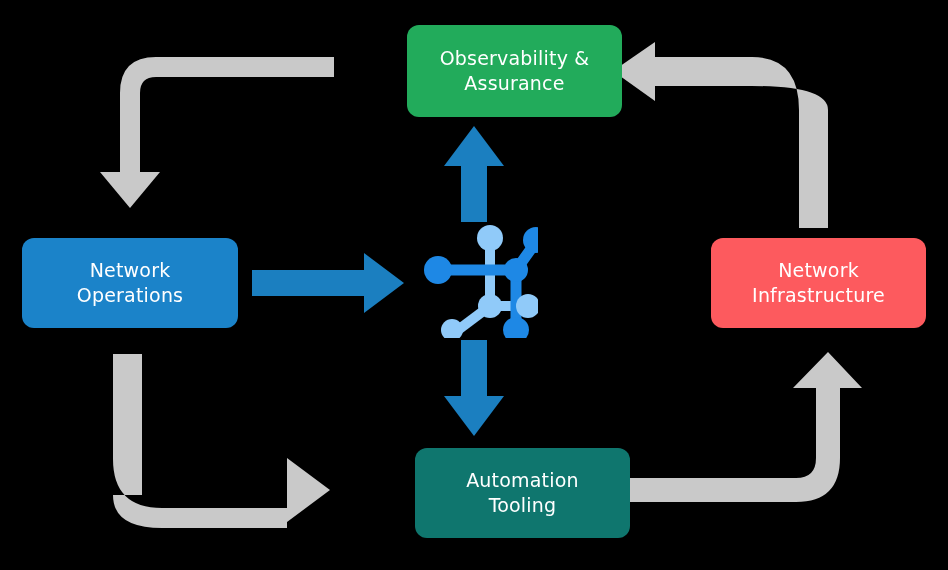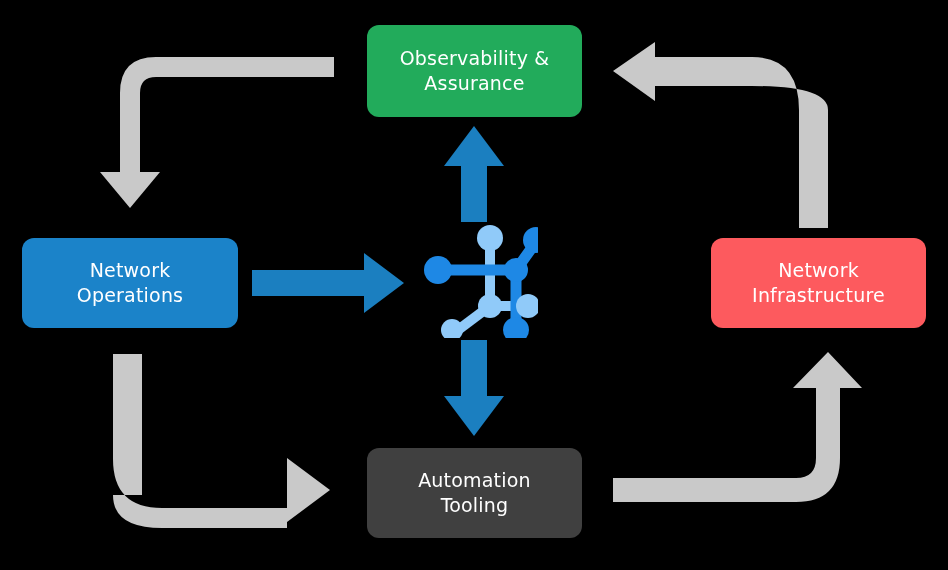--- a/index.html
+++ b/index.html
@@ -172,33 +172,33 @@
     </g>
 
     <g fill="#1e88e5">
       <circle cx="20" cy="52" r="14"></circle>
       <circle cx="98" cy="52" r="12"></circle>
       <circle cx="118" cy="22" r="13"></circle>
       <circle cx="98" cy="112" r="13"></circle>
     </g>
   </svg>
 
-  <div class="node-box" id="box-observability" style="background: rgb(34, 171, 91);">
+  <div class="node-box" id="box-observability" style="background: rgb(34, 171, 91); margin-left: 40px;">
     <span>Observability &amp;
 Assurance</span>
   </div>
 
   <div class="node-box" id="box-network-operations" style="background: rgb(27, 131, 201);">
     <span>Network
 Operations</span>
   </div>
 
   <div class="node-box" id="box-network-infrastructure" style="background: rgb(253, 90, 94);">
     <span>Network
 Infrastructure</span>
   </div>
 
-  <div class="node-box" id="box-automation-tooling" style="background: #404040;">
+  <div class="node-box" id="box-automation-tooling" style="background: #0f766e; margin-left: 48px;">
     <span>Automation
 Tooling</span>
   </div>
 
 </div>
 
 </body></html>

